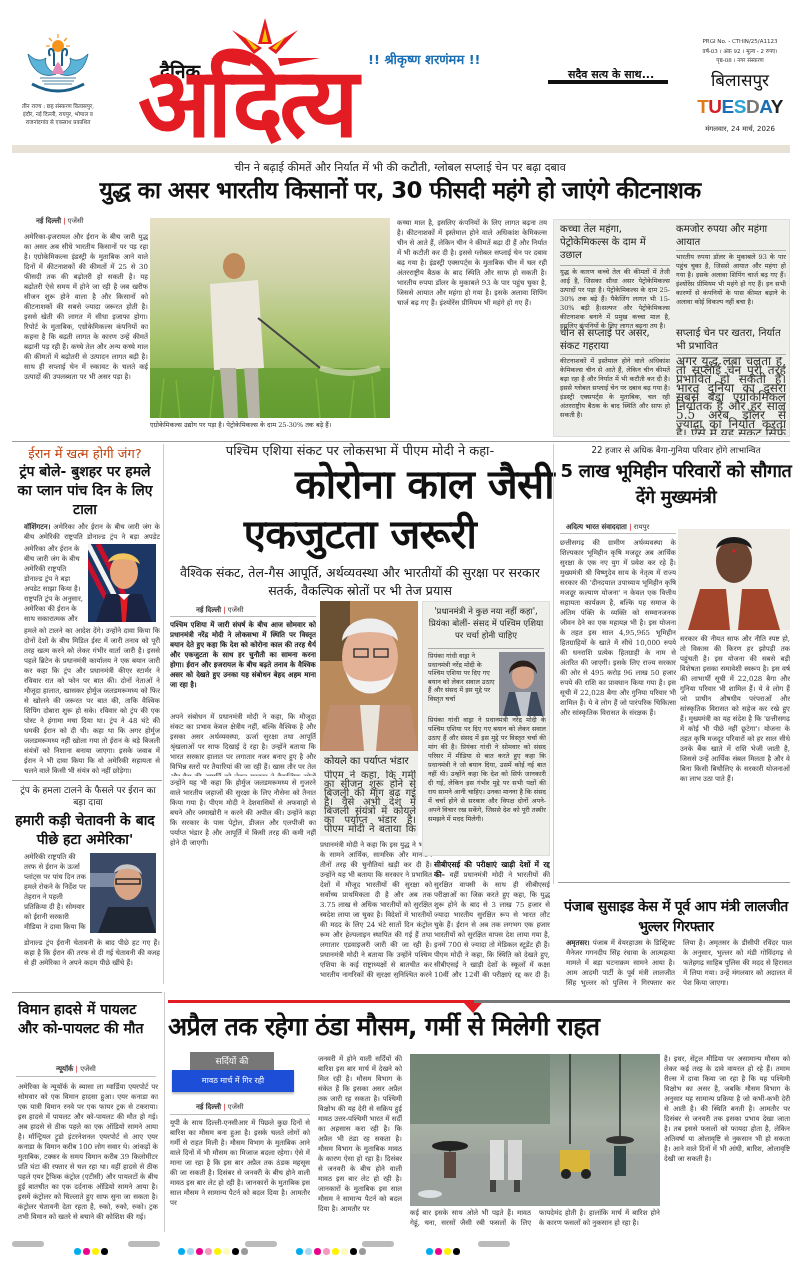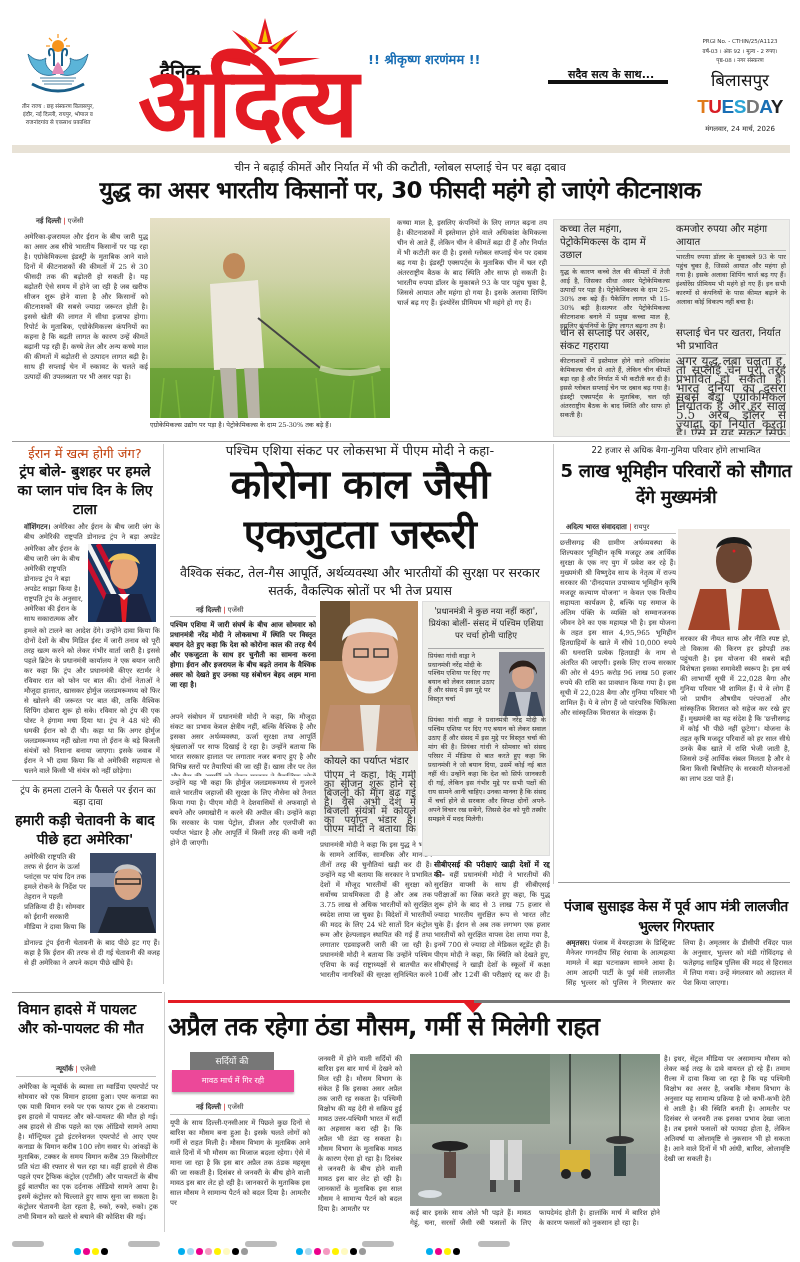--- a/index.html
+++ b/index.html
@@ -164,21 +164,21 @@
     <path d="M24 20 C26 8 50 8 52 22 C46 14 32 14 24 20 Z" fill="#c7c7c7"></path>
     <rect x="26" y="26" width="24" height="5" fill="none" stroke="#222" stroke-width="1.4"></rect>
     <path d="M8 80 L18 54 L58 54 L66 80 Z" fill="#202734"></path>
   </svg>
 </div>
 <div class="abs txt" style="left:24px;top:938px;width:136px;height:40px;">डोनाल्ड ट्रंप ईरानी चेतावनी के बाद पीछे हट गए हैं। कहा है कि ईरान की तरफ से दी गई चेतावनी की वजह से ही अमेरिका ने अपने कदम पीछे खींचे हैं।</div>
 
 <div class="abs vrule" style="left:163px;top:444px;height:540px;"></div>
 
 <div class="abs" style="left:170px;top:441px;width:380px;text-align:center;font-size:13px;color:#222;">पश्चिम एशिया संकट पर लोकसभा में पीएम मोदी ने कहा-</div>
-<div class="abs hd" style="left:166px;top:458px;width:388px;text-align:center;font-size:40px;line-height:52px;letter-spacing:-0.5px;">कोरोना काल जैसी</div>
+<div class="abs hd" style="left:166px;top:458px;width:388px;text-align:right;font-size:40px;line-height:52px;letter-spacing:-0.5px;">कोरोना काल जैसी</div>
 <div class="abs hd" style="left:166px;top:508px;width:388px;text-align:center;font-size:40px;line-height:52px;letter-spacing:-0.5px;">एकजुटता जरूरी</div>
 <div class="abs" style="left:166px;top:564px;width:388px;text-align:center;font-size:12.5px;line-height:18px;color:#111;">वैश्विक संकट, तेल-गैस आपूर्ति, अर्थव्यवस्था और भारतीयों की सुरक्षा पर सरकार सतर्क, वैकल्पिक स्रोतों पर भी तेज प्रयास</div>
 
 <div class="abs dateline" style="left:196px;top:605px;">
   <b>नई दिल्ली</b> <span class="sep">|</span> <span>एजेंसी</span>
 </div>
 <div class="abs" style="left:170px;top:616px;width:146px;height:1px;background:#bbb;"></div>
 <div class="abs txt" style="left:170px;top:620px;width:146px;height:90px;font-weight:bold;color:#222;">पश्चिम एशिया में जारी संघर्ष के बीच आज सोमवार को प्रधानमंत्री नरेंद्र मोदी ने लोकसभा में स्थिति पर विस्तृत बयान देते हुए कहा कि देश को कोरोना काल की तरह धैर्य और एकजुटता के साथ हर चुनौती का सामना करना होगा। ईरान और इजरायल के बीच बढ़ते तनाव के वैश्विक असर को देखते हुए उनका यह संबोधन बेहद अहम माना जा रहा है।</div>
 <div class="abs txt" style="left:170px;top:712px;width:146px;height:64px;">अपने संबोधन में प्रधानमंत्री मोदी ने कहा, कि मौजूदा संकट का प्रभाव केवल क्षेत्रीय नहीं, बल्कि वैश्विक है और इसका असर अर्थव्यवस्था, ऊर्जा सुरक्षा तथा आपूर्ति श्रृंखलाओं पर साफ दिखाई दे रहा है। उन्होंने बताया कि भारत सरकार हालात पर लगातार नजर बनाए हुए है और विभिन्न स्तरों पर तैयारियां की जा रही हैं। खास तौर पर तेल और गैस की आपूर्ति को लेकर सरकार ने वैकल्पिक स्रोतों पर तेजी से काम किया है।</div>
 
@@ -256,21 +256,21 @@
 <div class="abs txt" style="left:18px;top:1082px;width:140px;height:148px;">अमेरिका के न्यूयॉर्क के ब्यासा ला ग्वार्डिया एयरपोर्ट पर सोमवार को एक विमान हादसा हुआ। एयर कनाडा का एक यात्री विमान रनवे पर एक फायर ट्रक से टकराया। इस हादसे में पायलट और को-पायलट की मौत हो गई। अब हादसे से ठीक पहले का एक ऑडियो सामने आया है। मॉन्ट्रियल ट्रूडो इंटरनेशनल एयरपोर्ट से आए एयर कनाडा के विमान करीब 100 लोग सवार थे। आंकड़ों के मुताबिक, टक्कर के समय विमान करीब 39 किलोमीटर प्रति घंटा की रफ्तार से चल रहा था। वहीं हादसे से ठीक पहले एयर ट्रैफिक कंट्रोल (एटीसी) और पायलटों के बीच हुई बातचीत का एक दर्दनाक ऑडियो सामने आया है। इसमें कंट्रोलर को चिल्लाते हुए साफ सुना जा सकता है। कंट्रोलर चेतावनी देता रहता है, रुको, रुको, रुको। ट्रक तभी विमान को खतरे से बचाने की कोशिश की गई।</div>
 
 <div class="abs vrule" style="left:164px;top:992px;height:240px;"></div>
 
 <div class="abs" style="left:168px;top:1000px;width:306px;height:3px;background:#e31b23;"></div>
 <div class="abs" style="left:474px;top:1000px;width:316px;height:3px;background:#777;"></div>
 <div class="abs" style="left:464px;top:1003px;width:0;height:0;border-left:9px solid transparent;border-right:9px solid transparent;border-top:10px solid #e31b23;"></div>
 <div class="abs hd" style="left:168px;top:1010px;width:622px;font-size:25px;line-height:34px;letter-spacing:-0.6px;white-space:nowrap;">अप्रैल तक रहेगा ठंडा मौसम, गर्मी से मिलेगी राहत</div>
 
 <div class="abs" style="left:190px;top:1052px;width:84px;height:18px;background:#777;color:#fff;font-size:9px;line-height:18px;text-align:center;">सर्दियों की</div>
-<div class="abs" style="left:172px;top:1070px;width:122px;height:22px;background:#ec4899;color:#fff;font-size:8px;line-height:22px;text-align:center;box-shadow:0 2px 2px #bbb;">मावठ मार्च में गिर रही</div>
+<div class="abs" style="left:172px;top:1070px;width:122px;height:22px;background:#1d4ed8;color:#fff;font-size:8px;line-height:22px;text-align:center;box-shadow:0 2px 2px #bbb;">मावठ मार्च में गिर रही</div>
 <div class="abs dateline" style="left:196px;top:1102px;">
   <b>नई दिल्ली</b> <span class="sep">|</span> <span>एजेंसी</span>
 </div>
 <div class="abs" style="left:170px;top:1114px;width:140px;height:1px;background:#bbb;"></div>
 <div class="abs txt" style="left:170px;top:1118px;width:140px;height:112px;">यूपी के साथ दिल्ली-एनसीआर में पिछले कुछ दिनों से बारिश का मौसम बना हुआ है। इसके चलते लोगों को गर्मी से राहत मिली है। मौसम विभाग के मुताबिक आने वाले दिनों में भी मौसम का मिजाज बदला रहेगा। ऐसे में माना जा रहा है कि इस बार अप्रैल तक ठंडक महसूस की जा सकती है। दिसंबर से जनवरी के बीच होने वाली मावठ इस बार लेट हो रही है। जानकारों के मुताबिक इस साल मौसम ने सामान्य पैटर्न को बदल दिया है। आमतौर पर</div>
 <div class="abs txt" style="left:318px;top:1054px;width:84px;height:176px;">जनवरी में होने वाली सर्दियों की बारिश इस बार मार्च में देखने को मिल रही है। मौसम विभाग के संकेत हैं कि इसका असर अप्रैल तक जारी रह सकता है। पश्चिमी विक्षोभ की यह देरी से सक्रिय हुई मावठ उत्तर-पश्चिमी भारत में सर्दी का अहसास करा रही है। कि अप्रैल भी ठंडा रह सकता है। मौसम विभाग के मुताबिक मावठ के कारण ऐसा हो रहा है। दिसंबर से जनवरी के बीच होने वाली मावठ इस बार लेट हो रही है। जानकारों के मुताबिक इस साल मौसम ने सामान्य पैटर्न को बदल दिया है। आमतौर पर</div>
 <div class="abs txt" style="left:404px;top:1206px;width:0;height:0;">के इलाकों में ओले में भी तेज हवाएं, आंधी के साथ बारिश हो सकती है। इस कारण तापमान में गिरावट आएगी और कुछ दिनों में ठंडक रह सकती है। यह उत्तर भारत, राजस्थान, हरियाणा और पश्चिमी यूपी में सर्दियों में होने वाली खास बारिश है।</div>
 
 <div class="abs photo" style="left:410px;top:1054px;width:250px;height:152px;background:linear-gradient(180deg,#7e9081 0%,#a7b0a4 45%,#8d938f 100%);">
   <svg width="250" height="152" viewBox="0 0 250 152">

